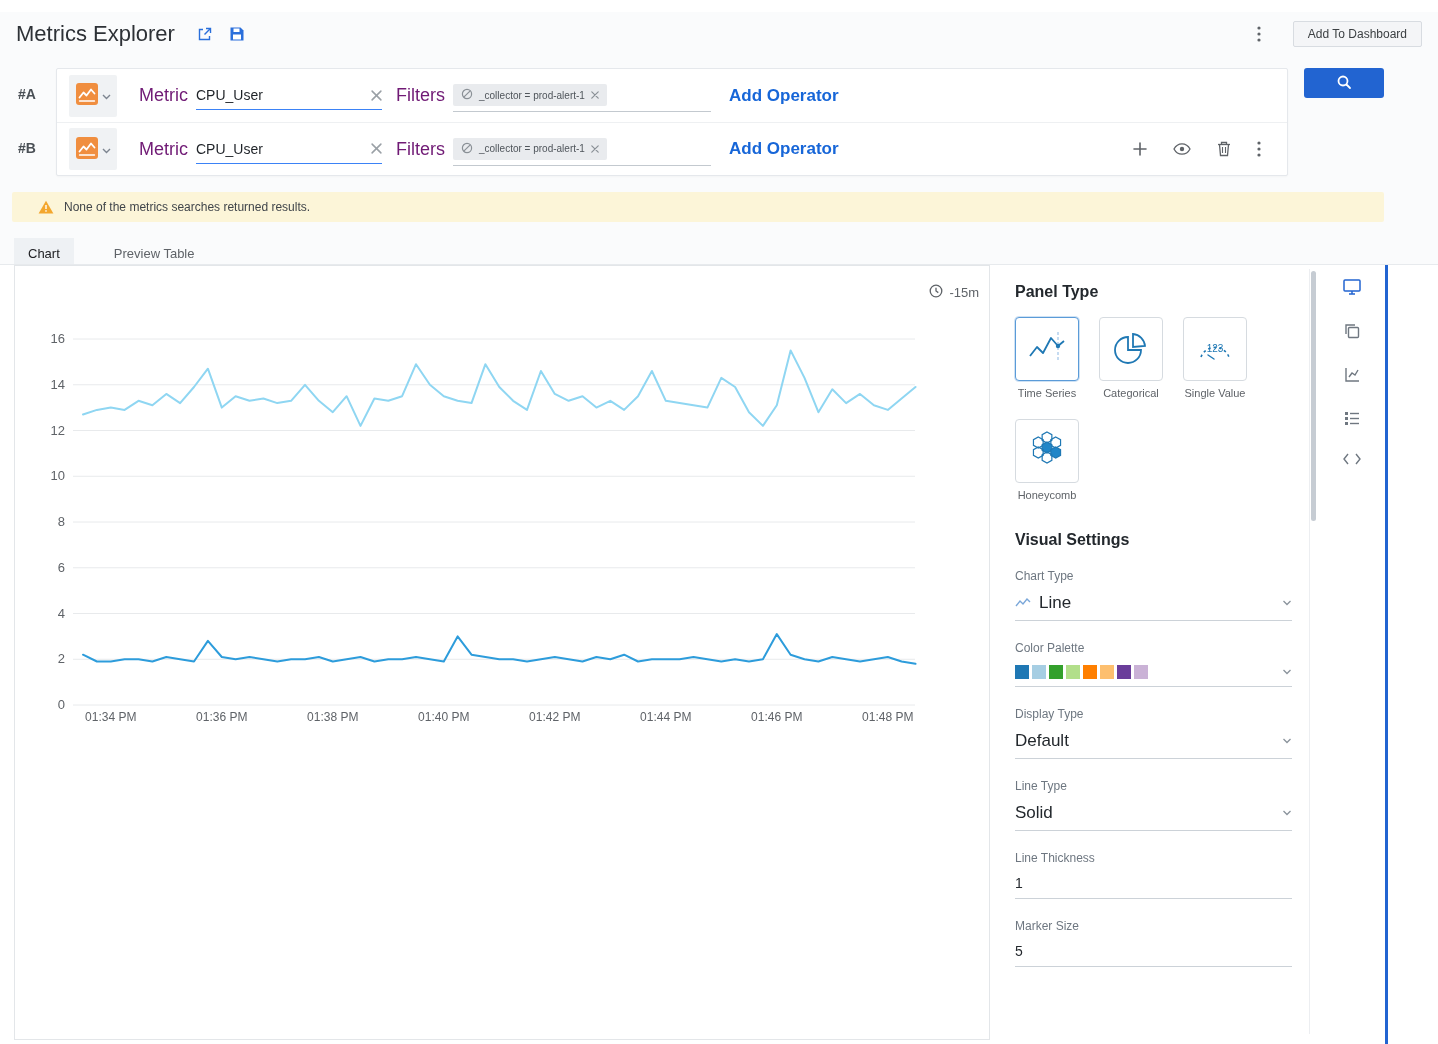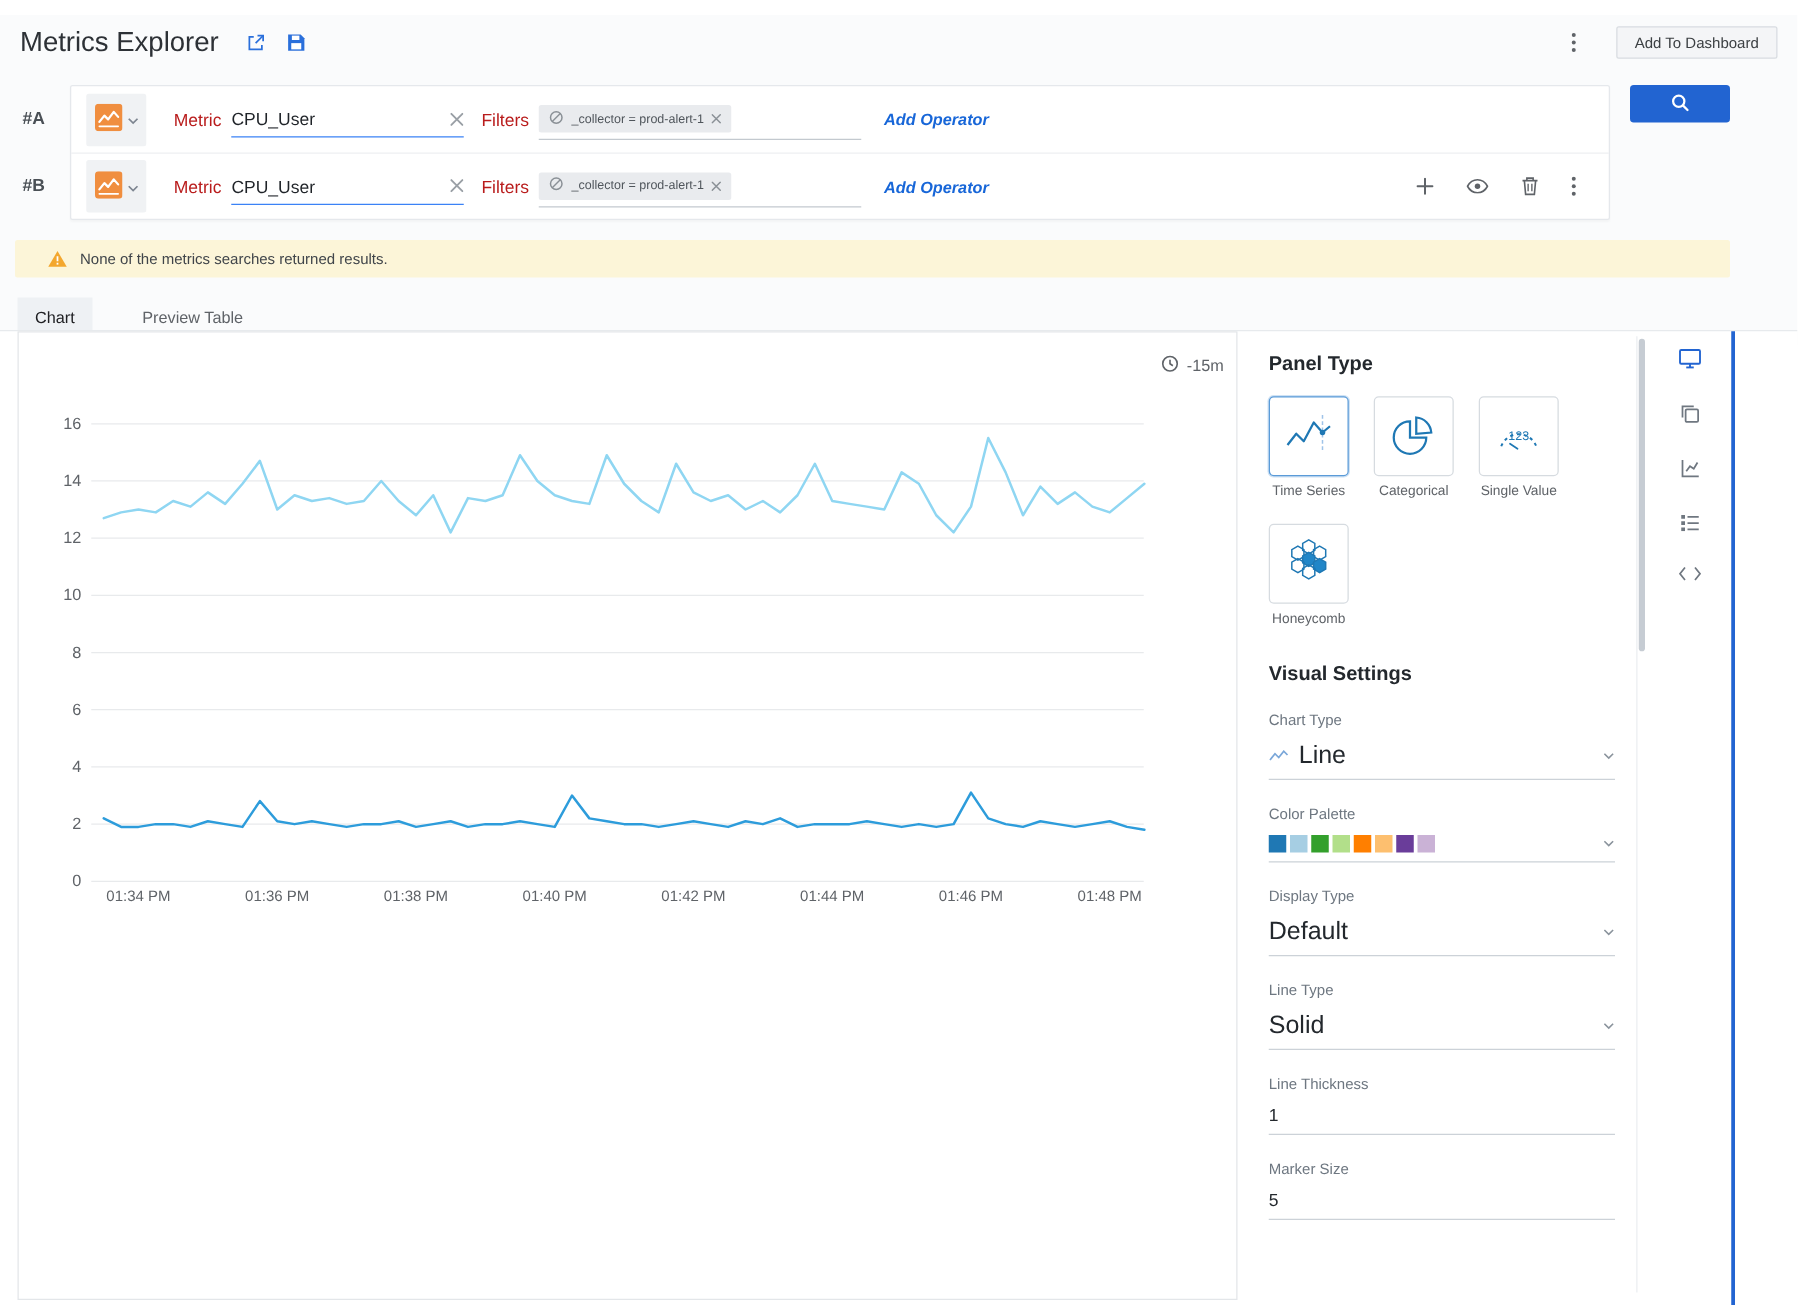--- a/index.html
+++ b/index.html
@@ -25,28 +25,28 @@
   }
 
   
   .query-wrap { position:absolute; top:56px; left:0; right:0; height:108px; }
   .row-id { position:absolute; left:18px; font-size:14px; font-weight:700; color:#4a5056; }
   .row-id-a { top:18px; } .row-id-b { top:72px; }
   .query-card { position:absolute; left:56px; width:1232px; top:0; background:#fff; border:1px solid #e5e8ec; border-radius:2px; box-shadow:0 1px 2px rgba(0,0,0,0.03); }
   .qrow { height:53px; display:flex; align-items:center; padding:0 12px; }
   .qrow + .qrow { border-top:1px solid #eef0f2; }
   .metric-src-btn { width:48px; height:42px; background:#f0f2f4; border-radius:2px; display:flex; align-items:center; justify-content:center; gap:4px; cursor:pointer; flex:none; }
-  .field-label { font-size:14px; color:#b91c1c; margin-left:22px; flex:none; }
+  .field-label { font-size:18px; color:#701a75; margin-left:22px; flex:none; }
   .metric-value { margin-left:8px; width:186px; border-bottom:1px solid #3b82f6; display:flex; align-items:center; padding-bottom:6px; margin-top:6px; font-size:14px; color:#1f2328; flex:none; }
   .clear-x { margin-left:auto; cursor:pointer; display:inline-flex; }
   .filters-label { margin-left:14px; }
   .filters-area { margin-left:8px; width:258px; border-bottom:1px solid #c3c9cf; padding-bottom:5px; margin-top:5px; flex:none; }
   .chip { display:inline-flex; align-items:center; gap:6px; background:#e9ebee; height:22px; padding:0 8px; border-radius:2px; font-size:10px; color:#4f555b; cursor:default; }
   .chip-x { display:inline-flex; cursor:pointer; }
-  .add-op { margin-left:18px; color:#1766d8; font-size:13px; font-weight:700; text-decoration:none; cursor:pointer; flex:none;font-style:italic; }
+  .add-op { margin-left:18px; color:#1766d8; font-size:17px; font-weight:700; text-decoration:none; cursor:pointer; flex:none; }
   .row-actions { margin-left:auto; display:flex; align-items:center; gap:26px; padding-right:14px; }
   .row-actions .act { display:inline-flex; cursor:pointer; }
   .search-btn { position:absolute; right:54px; top:0; width:80px; height:30px; background:#2264d1; border:none; border-radius:3px; display:flex; align-items:center; justify-content:center; cursor:pointer; }
 
   
   .warn-banner { position:absolute; top:180px; left:12px; right:54px; height:30px; background:#fcf5d8; border-radius:2px; display:flex; align-items:center; gap:10px; padding:0 18px; font-size:12px; color:#40454a; }
   .warn-banner .wicon { margin-left:8px; display:inline-flex; }
 
   
   .tabs { position:absolute; top:226px; left:14px; display:flex; height:34px; }
@@ -64,21 +64,21 @@
   .settings { position:absolute; left:1000px; top:0; width:296px; padding:18px 4px 0 15px; }
   .panel-h { font-size:16px; font-weight:700; color:#23282d; }
   .ptype-grid { display:flex; flex-wrap:wrap; gap:20px; margin-top:16px; width:260px; }
   .ptype { width:64px; text-align:center; }
   .ptype-card { width:64px; height:64px; border:1px solid #d6dbe0; border-radius:4px; display:flex; align-items:center; justify-content:center; cursor:pointer; background:#fff; }
   .ptype-card.selected { border:1px solid #5b9bd8; box-shadow:0 0 0 1px #cfe2f4; }
   .ptype-label { font-size:11px; color:#5f6368; margin-top:6px; white-space:nowrap; }
   .vs-title { margin-top:30px; }
   .field { margin-top:20px; width:277px; }
   .flabel { font-size:12px; color:#6e7781; }
-  .fvalue { margin-top:10px; display:flex; align-items:center; gap:8px; font-size:20px; color:#23282d; border-bottom:1px solid #ccd2d8; padding-bottom:7px; cursor:pointer; }
+  .fvalue { margin-top:10px; display:flex; align-items:center; gap:8px; font-size:17px; color:#23282d; border-bottom:1px solid #ccd2d8; padding-bottom:7px; cursor:pointer; }
   .fchev { margin-left:auto; display:inline-flex; }
   .finput { margin-top:10px; width:277px; border:none; border-bottom:1px solid #ccd2d8; font-size:14px; color:#23282d; padding:0 0 7px 0; background:transparent; font-family:inherit; outline:none; }
   #palette-swatches { display:flex; align-items:center; }
   .swatch { width:14px; height:14px; display:inline-block; margin-right:3px; flex:none; }
 
   
   .scroll-track { position:absolute; left:1309px; top:4px; bottom:10px; width:6px; border-left:1px solid #eceef1; }
   .scroll-thumb { position:absolute; left:1px; top:2px; width:5px; height:250px; background:#c6ccd3; border-radius:3px; cursor:pointer; }
   .right-toolbar { position:absolute; left:1322px; top:0; width:60px; display:flex; flex-direction:column; align-items:center; padding-top:14px; gap:28px; }
   .tb-icon { color:#6f7780; display:inline-flex; cursor:pointer; }

